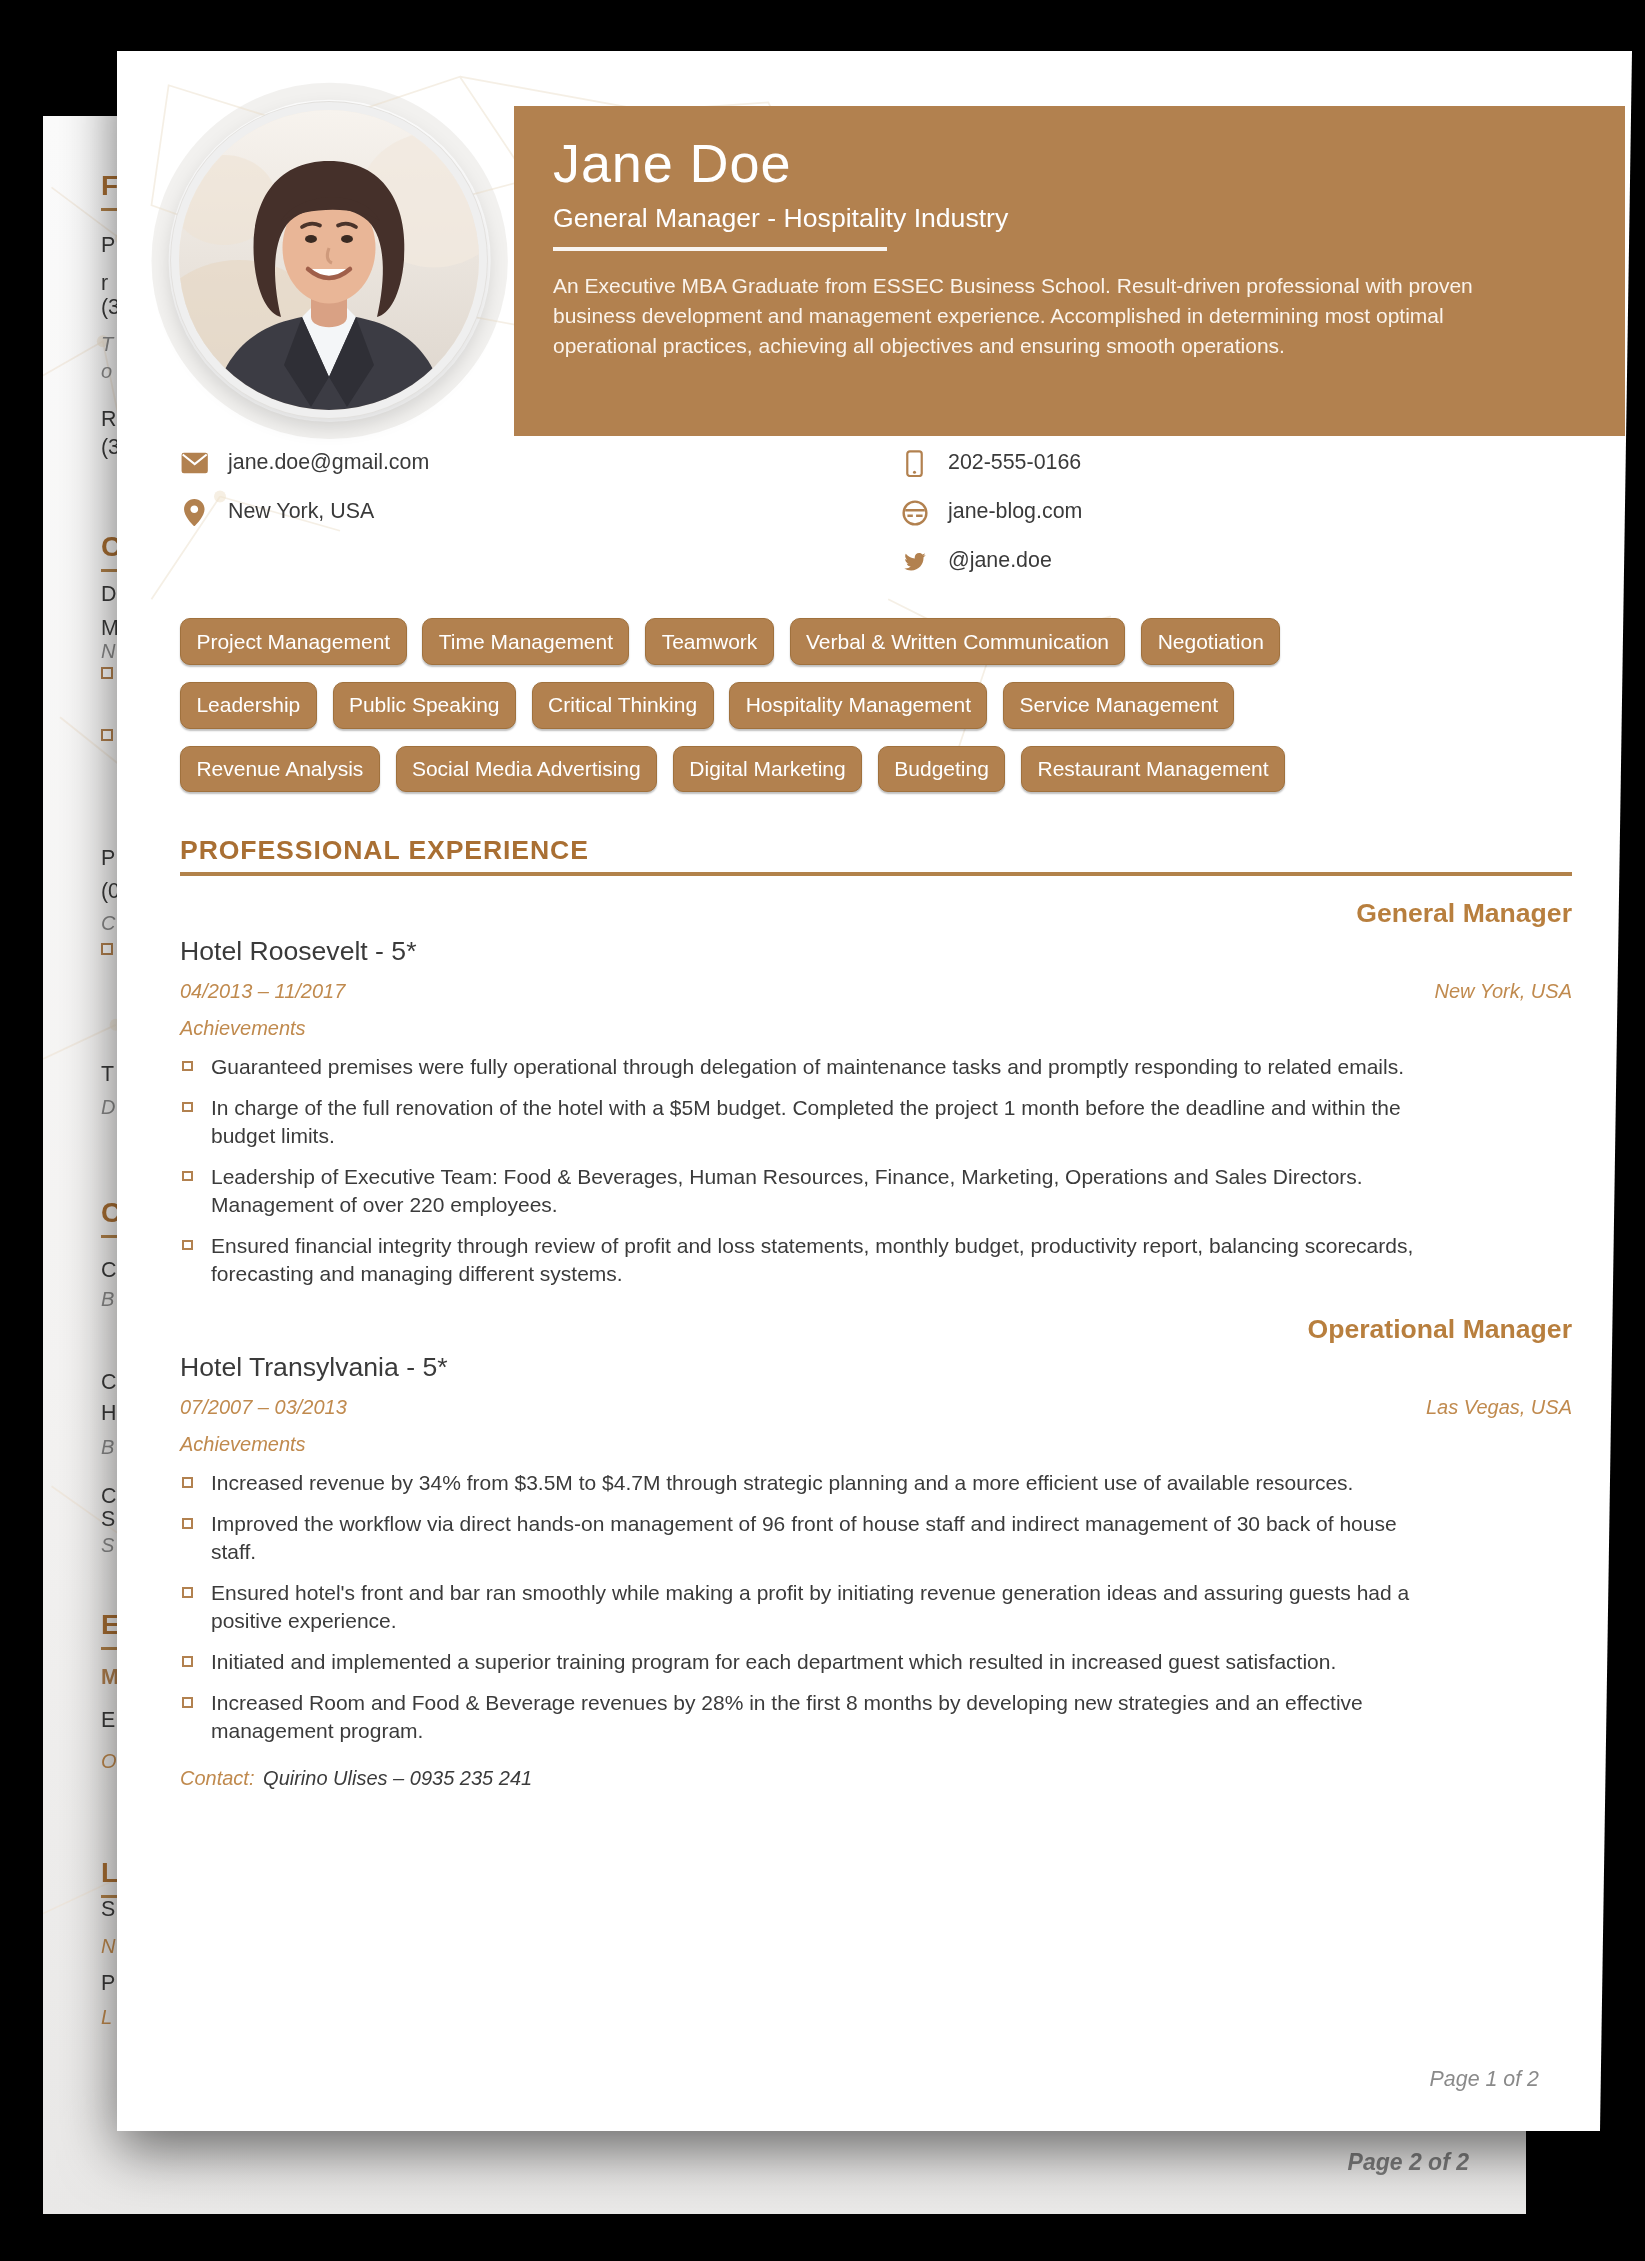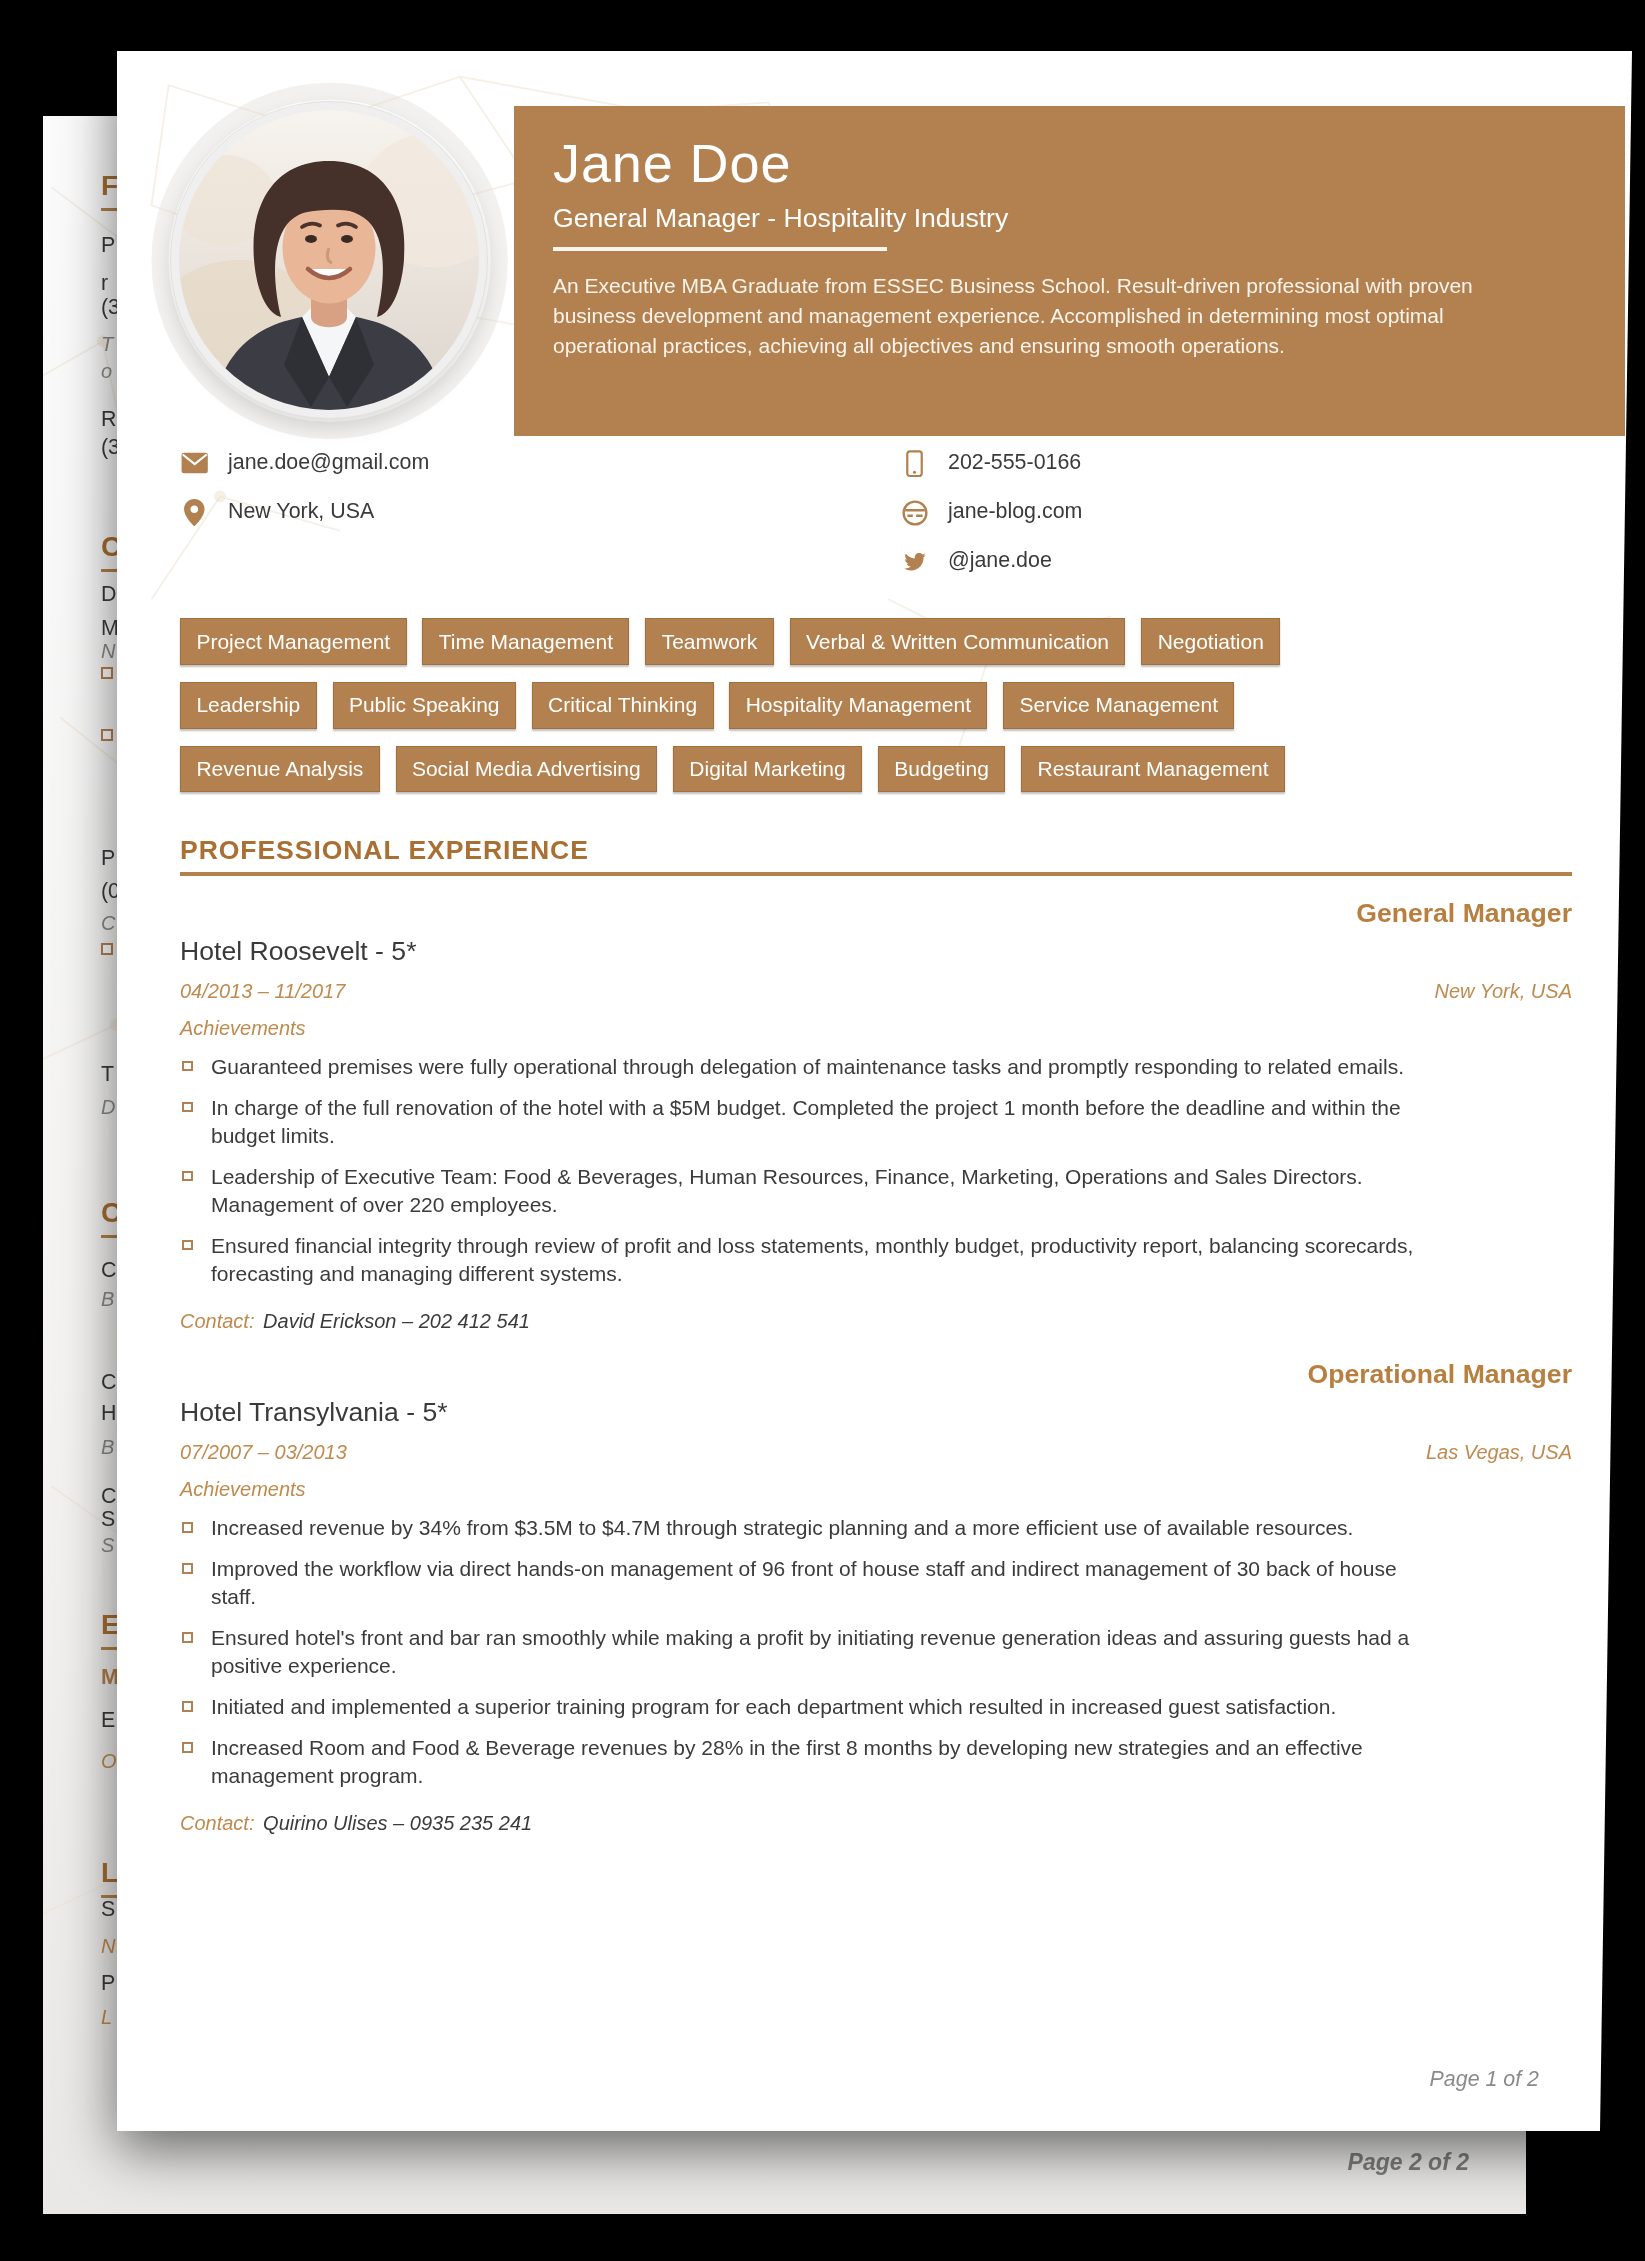--- a/index.html
+++ b/index.html
@@ -46,21 +46,21 @@
   .cicon{width:29px;height:27.4px;display:flex;align-items:center;justify-content:center;flex:none;}
   .in-ic{font-weight:bold;font-size:23px;color:#b2814f;font-style:normal;}
   
   .section-head{margin-top:38px;}
   .section-title{font-size:26.6px;font-weight:bold;color:#a96f33;letter-spacing:0.9px;}
   .rule{height:3.4px;background:#b2824a;margin-top:6px;}
   
   .tags{margin-top:20.6px;}
   .tag-row{margin-bottom:17px;}
   .tag{display:inline-block;background:#b2814f;color:#fff;font-size:21px;
-       padding:10.3px 15.4px;border-radius:0;border:0.9px solid #a0713d;
+       padding:10.3px 15.4px;border-radius:10px;border:0.9px solid #a0713d;
        box-shadow:0 1.7px 1.7px rgba(0,0,0,.25);margin-right:12px;}
   
   .exp-section{margin-top:43px;}
   .job{margin-top:22px;}
   .job + .job{margin-top:26px;}
   .job-title{font-size:26.6px;font-weight:bold;color:#b87f3e;text-align:right;}
   .job-company{font-size:26.6px;color:#3a3a3a;margin-top:6.9px;}
   .job-meta{display:flex;justify-content:space-between;font-style:italic;
             color:#c08a4e;font-size:20px;margin-top:13.7px;}
   .ach-label{font-style:italic;color:#c08a4e;font-size:20px;margin-top:13.7px;}
@@ -275,23 +275,20 @@
           <div class="job-company">Hotel Roosevelt - 5*</div>
           <div class="job-meta">
             <span>04/2013 – 11/2017</span>
             <span>New York, USA</span>
           </div>
           <div class="ach-label">Achievements</div>
           <div class="bullet">Guaranteed premises were fully operational through delegation of maintenance tasks and promptly responding to related emails.</div>
           <div class="bullet">In charge of the full renovation of the hotel with a $5M budget. Completed the project 1 month before the deadline and within the budget limits.</div>
           <div class="bullet">Leadership of Executive Team: Food &amp; Beverages, Human Resources, Finance, Marketing, Operations and Sales Directors. Management of over 220 employees.</div>
           <div class="bullet">Ensured financial integrity through review of profit and loss statements, monthly budget, productivity report, balancing scorecards, forecasting and managing different systems.</div>
-          <div class="job-contact">
-            <span class="c-label">Contact:</span><span>David Erickson – 202 412 541</span>
-          </div>
         </div>
 
         <div class="job">
           <div class="job-title">Operational Manager</div>
           <div class="job-company">Hotel Transylvania - 5*</div>
           <div class="job-meta">
             <span>07/2007 – 03/2013</span>
             <span>Las Vegas, USA</span>
           </div>
           <div class="ach-label">Achievements</div>

